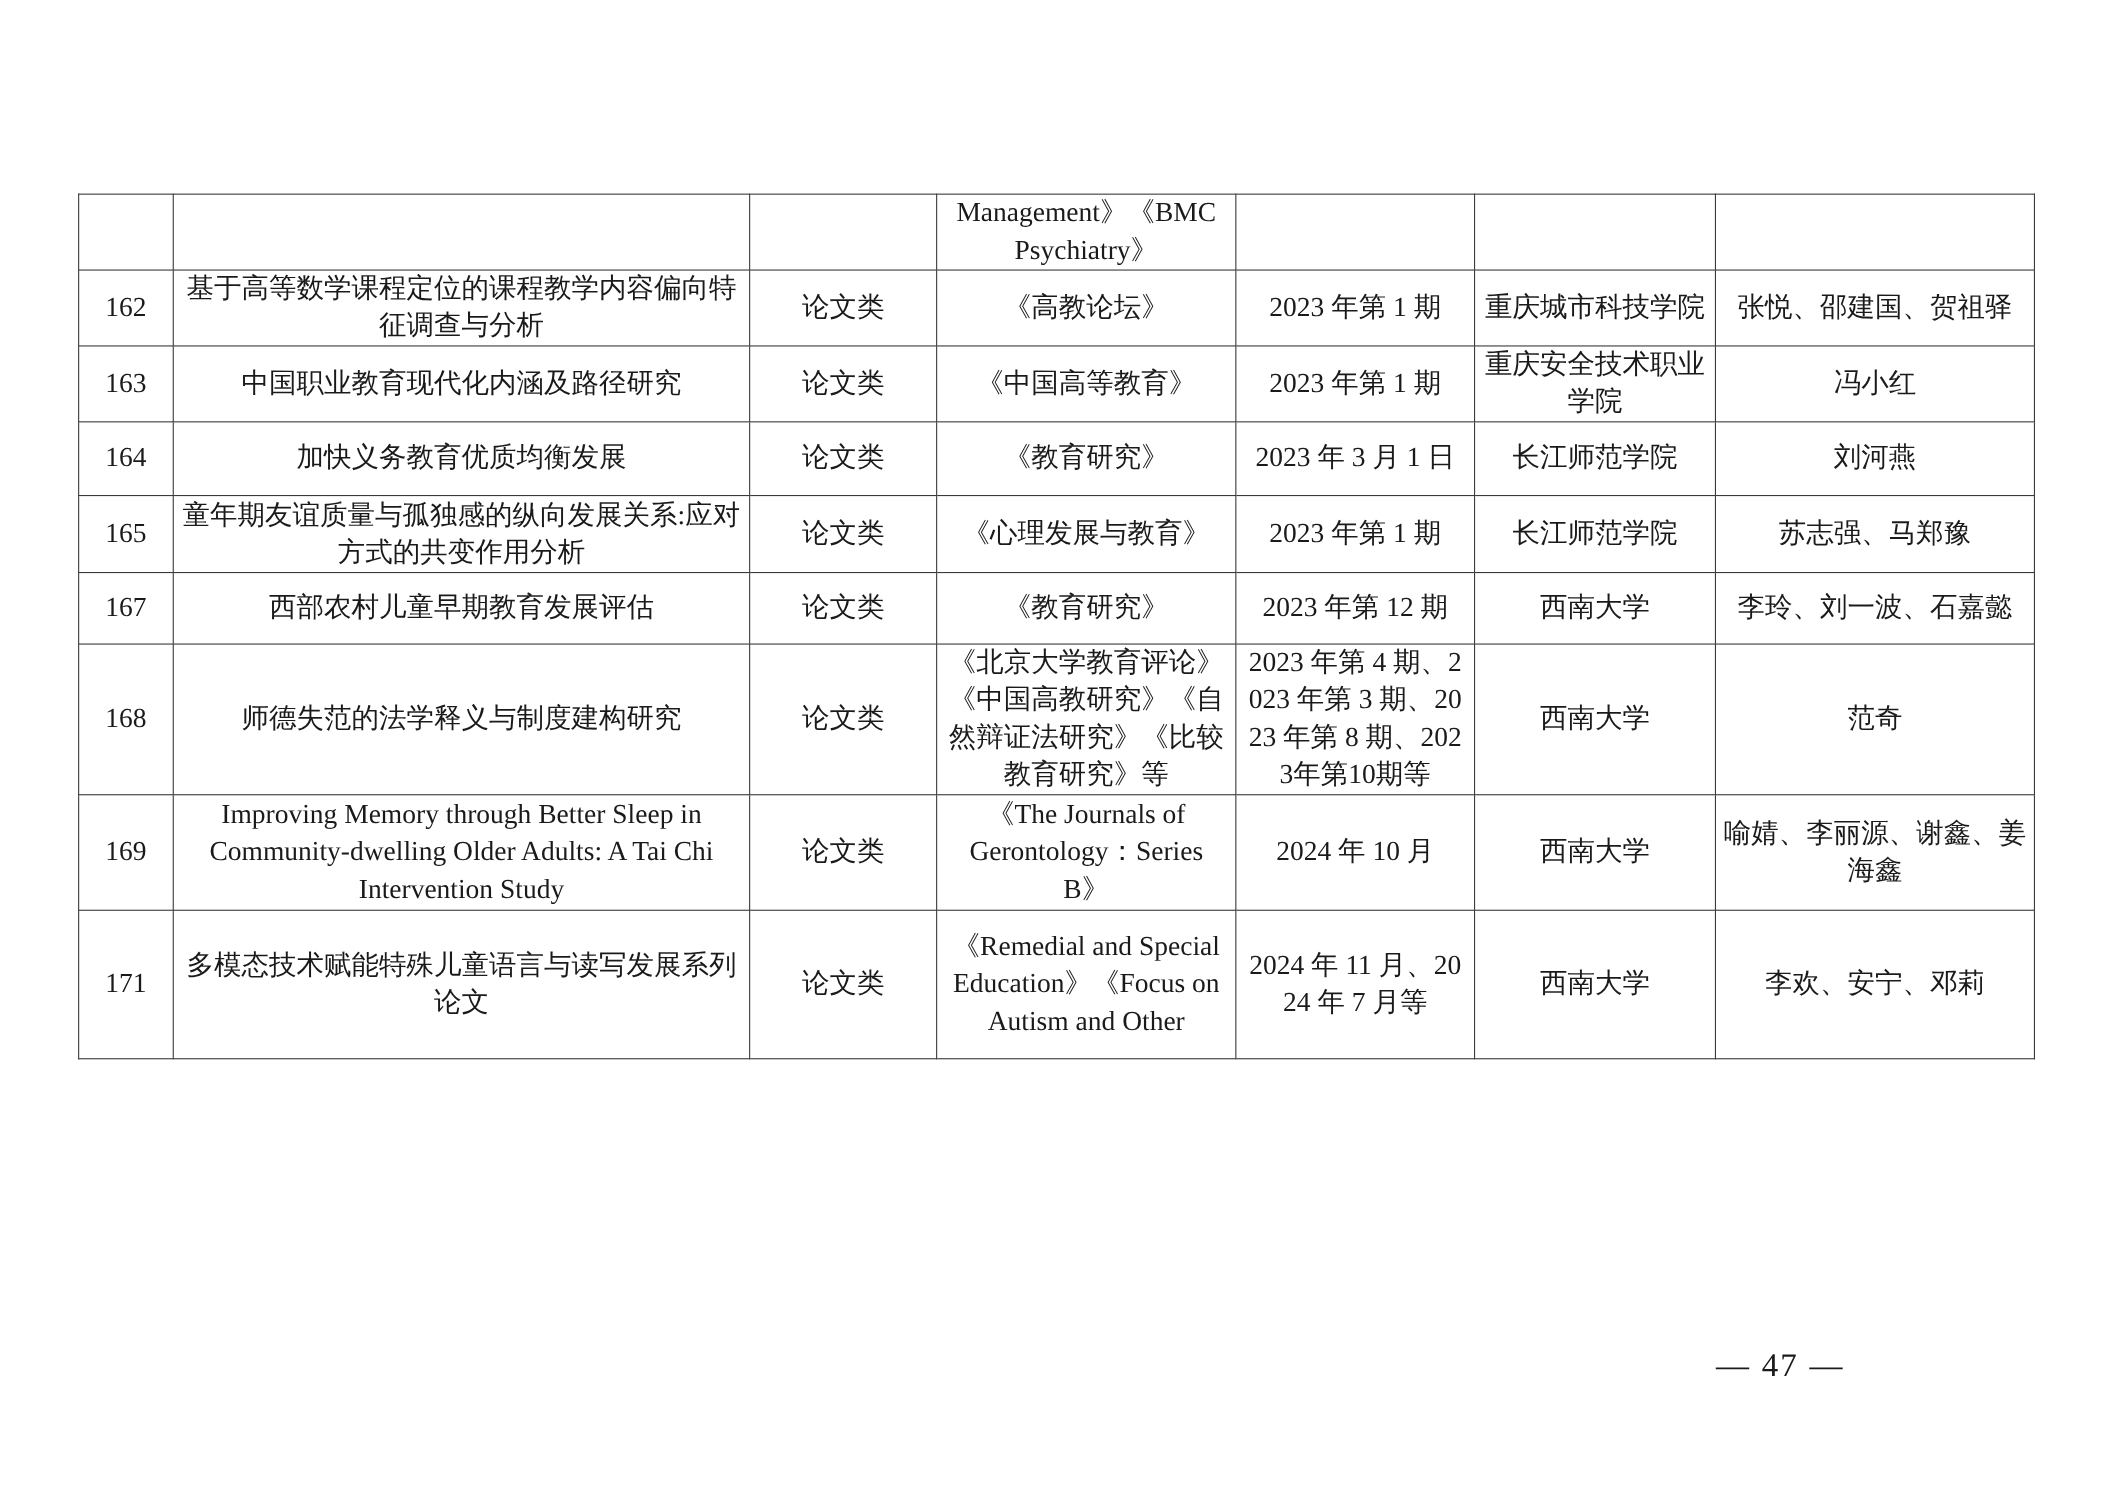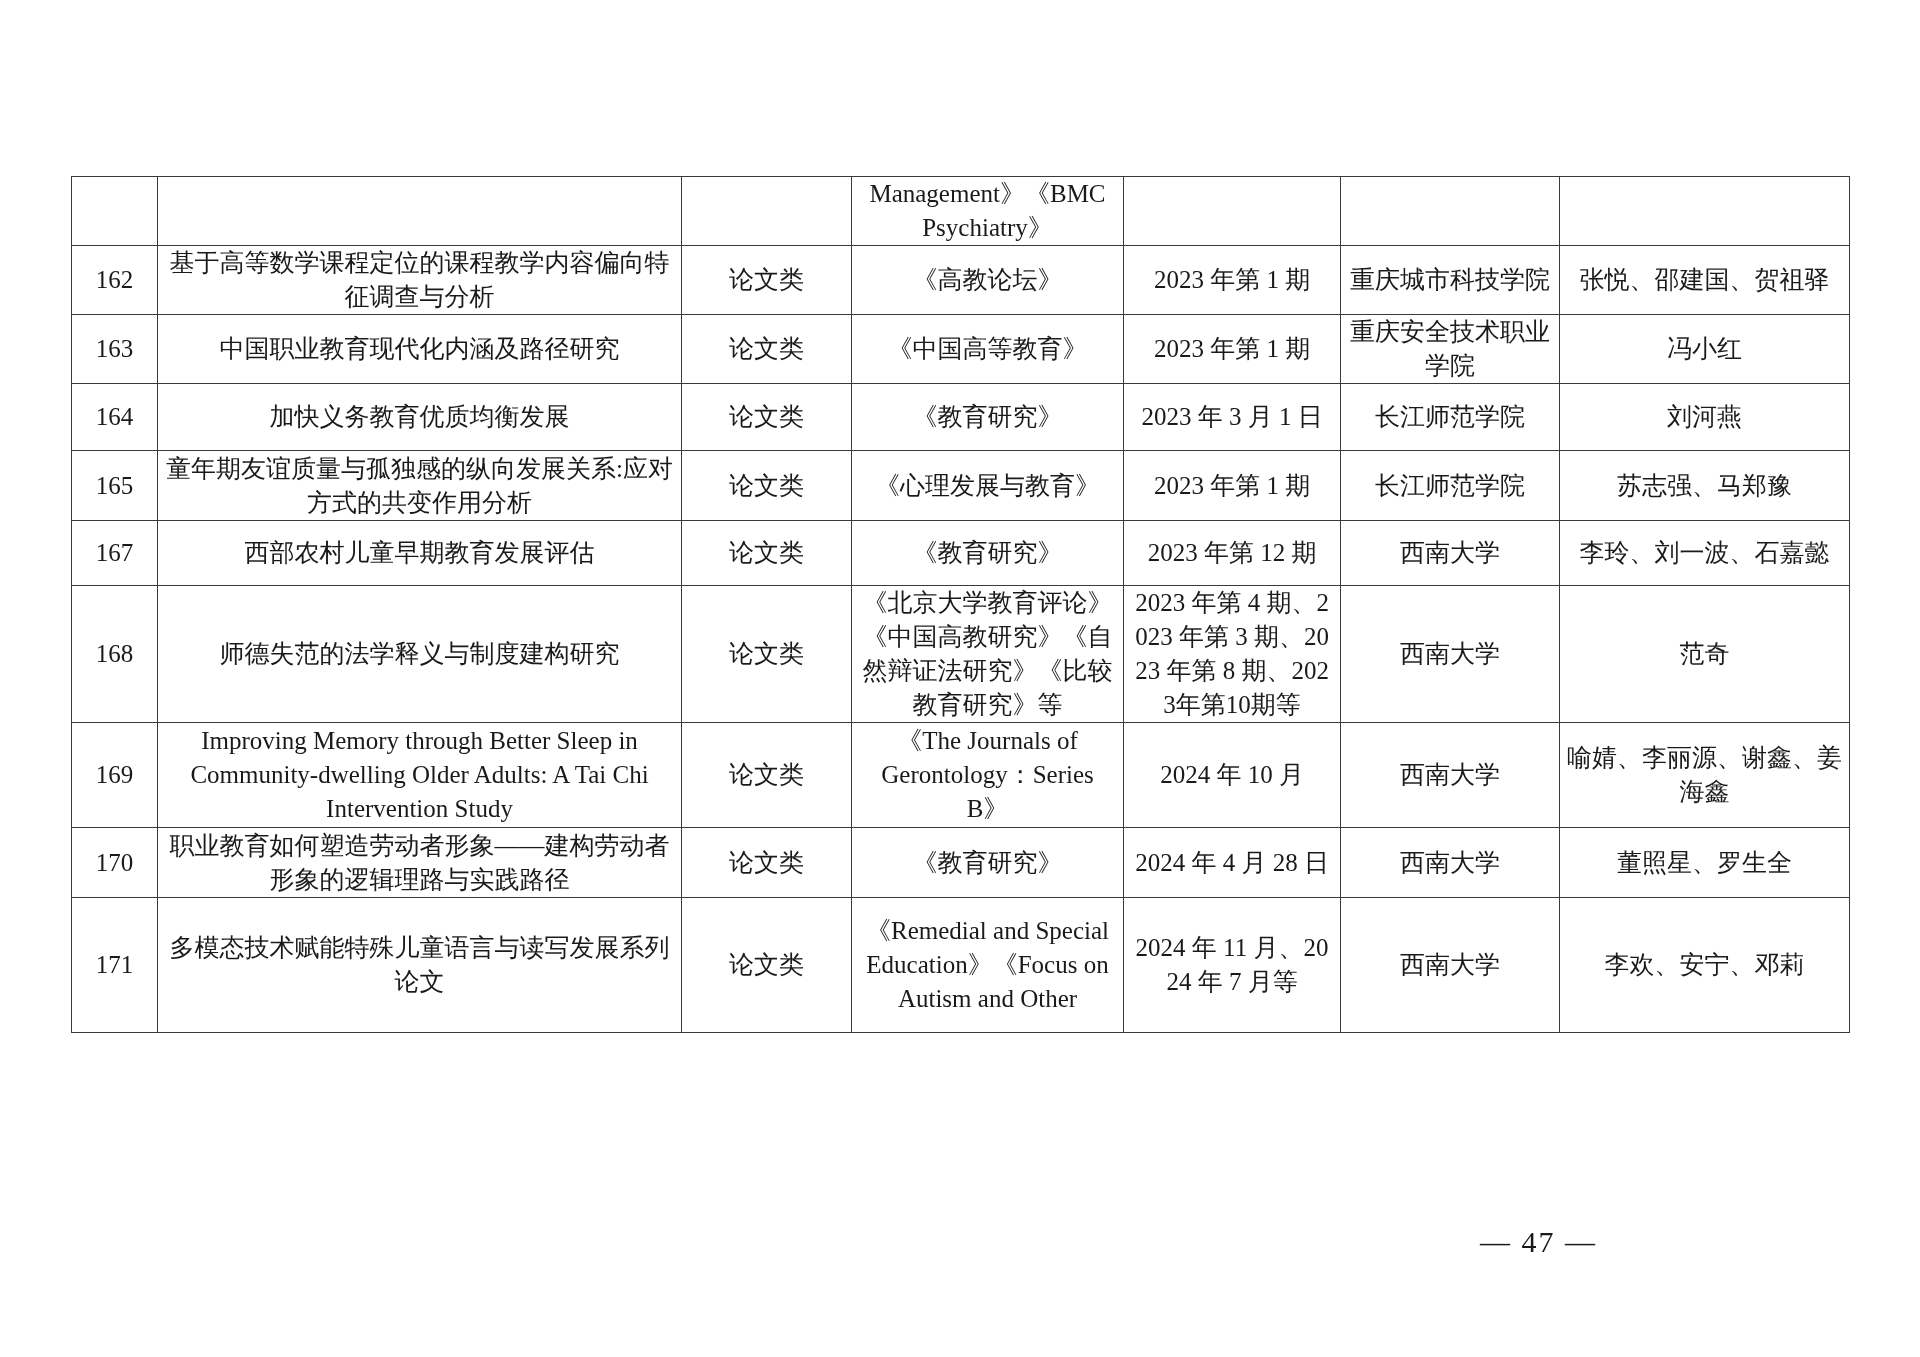--- a/index.html
+++ b/index.html
@@ -5,21 +5,21 @@
   html, body { margin: 0; padding: 0; background: #ffffff; }
   body { width: 1920px; height: 1357px; position: relative; overflow: hidden;
          font-family: "Liberation Serif", "DejaVu Serif", serif; color: #1a1a1a; }
   .page { position: absolute; left: 0; top: 0; width: 1920px; height: 1357px; background: #fff; }
   table.awards { position: absolute; left: 71px; top: 176px; width: 1778px;
                  border-collapse: collapse; table-layout: fixed; }
   table.awards td { border: 1.5px solid #3a3a3a; text-align: center; vertical-align: middle;
                     padding: 0 6px; font-size: 25px; line-height: 34px; word-break: break-all; }
   table.awards td.en { word-break: normal; }
   td.num { font-size: 25px; }
-  .page-number { position: absolute; left: 1480px; top: 1225px; font-size: 30px;
+  .page-number { position: absolute; left: 1560px; top: 1225px; font-size: 30px;
                  letter-spacing: 2px; white-space: pre; }
 </style>
 </head>
 <body>
 
 <div class="page">
   <table class="awards">
     <colgroup>
       <col style="width:86px">
       <col style="width:524px">
@@ -95,29 +95,20 @@
       </tr>
       <tr style="height:105px">
         <td class="num">169</td>
         <td class="en">Improving Memory through Better Sleep in Community-dwelling Older Adults: A Tai Chi Intervention Study</td>
         <td>论文类</td>
         <td class="en">《The Journals of Gerontology：Series B》</td>
         <td>2024 年 10 月</td>
         <td>西南大学</td>
         <td>喻婧、李丽源、谢鑫、姜海鑫</td>
       </tr>
-      <tr style="height:70px">
-        <td class="num">170</td>
-        <td>职业教育如何塑造劳动者形象——建构劳动者形象的逻辑理路与实践路径</td>
-        <td>论文类</td>
-        <td>《教育研究》</td>
-        <td>2024 年 4 月 28 日</td>
-        <td>西南大学</td>
-        <td>董照星、罗生全</td>
-      </tr>
       <tr style="height:135px">
         <td class="num">171</td>
         <td>多模态技术赋能特殊儿童语言与读写发展系列论文</td>
         <td>论文类</td>
         <td class="en">《Remedial and Special Education》《Focus on Autism and Other</td>
         <td>2024 年 11 月、2024 年 7 月等</td>
         <td>西南大学</td>
         <td>李欢、安宁、邓莉</td>
       </tr>
     </tbody>

